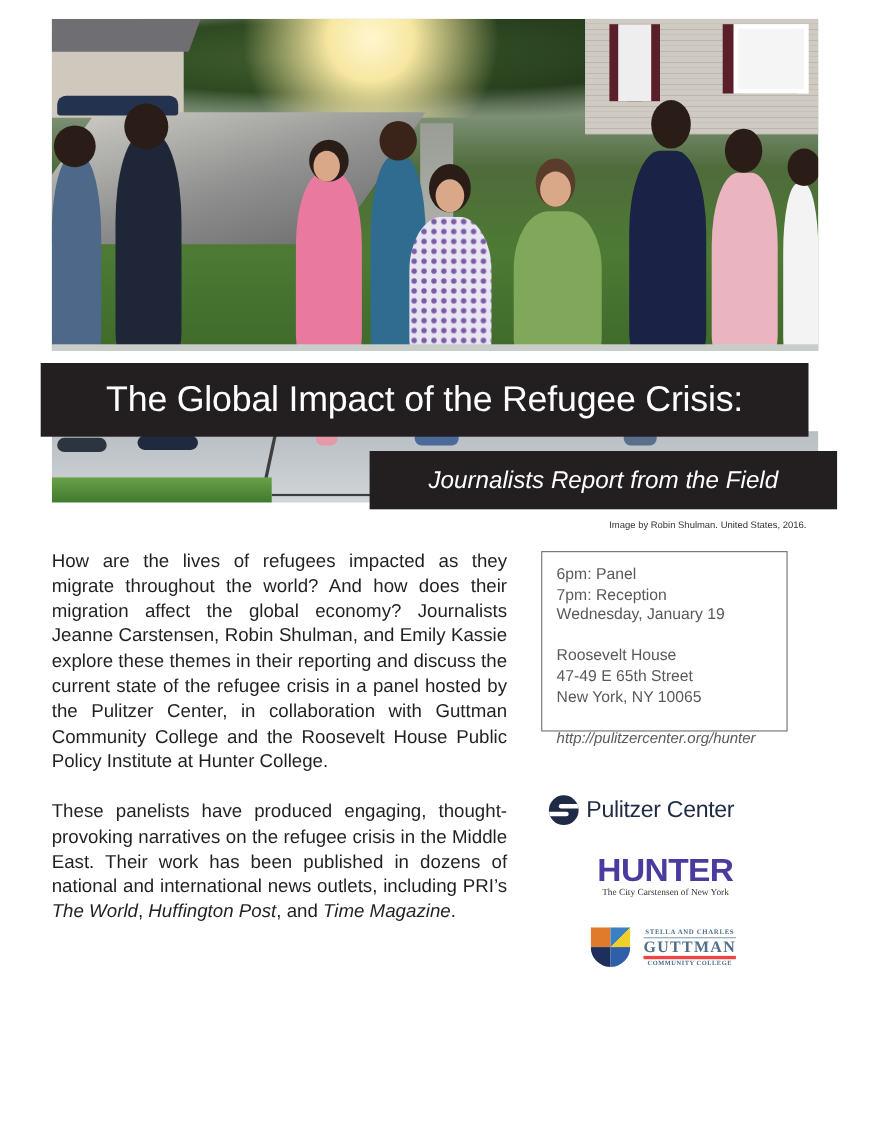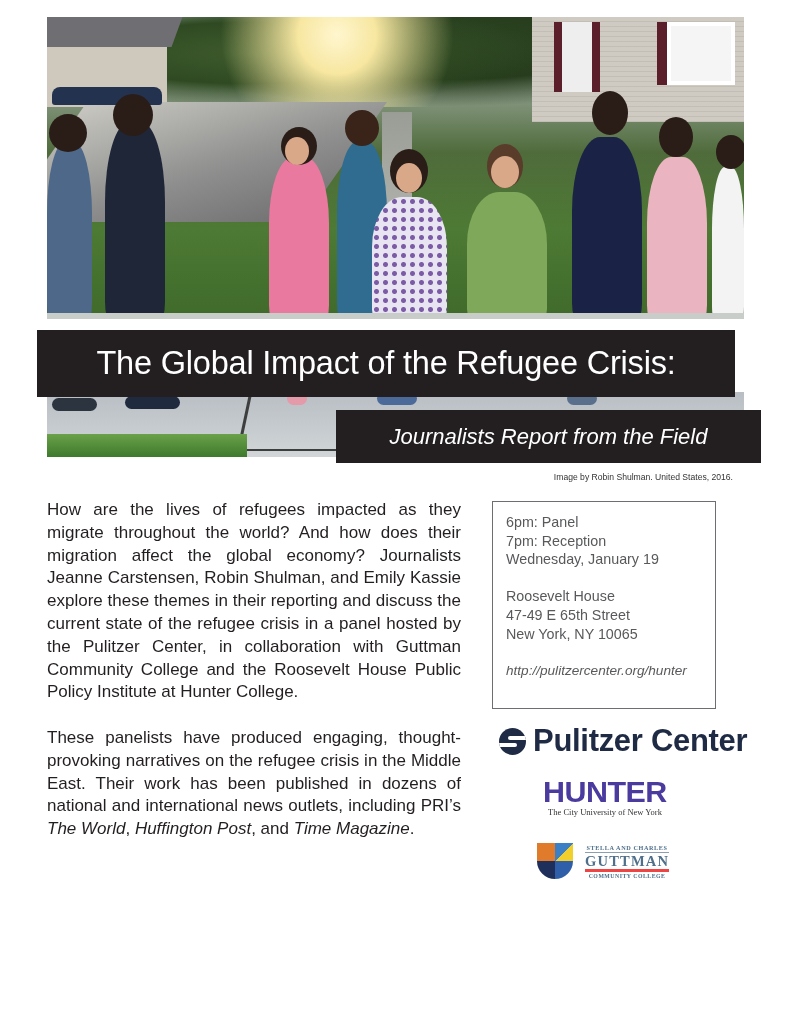--- a/index.html
+++ b/index.html
@@ -37,31 +37,31 @@
   .subtitle-bar { position: absolute; left: 336px; top: 410px; width: 425px; height: 53px; background: #231f20; display: flex; align-items: center; justify-content: center; font-style: italic; }
   .subtitle-bar .subtitle { color: #ffffff; font-family: "Liberation Sans", sans-serif; font-size: 22px; white-space: nowrap; }
   .credit { position: absolute; left: 440px; top: 472px; width: 293px; text-align: right; font-size: 8.6px; color: #333; font-family: "Liberation Sans", sans-serif; }
 
   
   .body-text { position: absolute; left: 47px; top: 499px; width: 414px; font-family: "Liberation Sans", sans-serif; font-size: 17px; line-height: 22.8px; color: #231f20; text-align: justify; }
   .body-text p { margin: 0 0 22.8px 0; }
   .body-text em { font-style: italic; }
 
   
-  .info-box { position: absolute; left: 492px; top: 501px; width: 224px; height: 208px; border: 1px solid #6d6e71; box-sizing: border-box; padding: 11px 0 0 13px; font-family: "Liberation Sans", sans-serif; font-size: 14.3px; line-height: 18.6px; color: #58595b; }
+  .info-box { position: absolute; left: 492px; top: 501px; width: 224px; height: 164px; border: 1px solid #6d6e71; box-sizing: border-box; padding: 11px 0 0 13px; font-family: "Liberation Sans", sans-serif; font-size: 14.3px; line-height: 18.6px; color: #58595b; }
   .info-box .line { white-space: nowrap; }
   .info-box .gap { height: 18.6px; }
   .info-box .url { font-style: italic; font-size: 13.6px; }
 
   
   .pulitzer { position: absolute; left: 499px; top: 723px; display: flex; align-items: center; }
   .pulitzer .mark { width: 27px; height: 27px; border-radius: 50%; background: #1f2a44; position: relative; overflow: hidden; margin-right: 7px; }
   .pulitzer .mark .b1 { position: absolute; left: 9px; top: 8px; width: 22px; height: 4px; background: #fff; border-radius: 2px 0 0 2px; }
   .pulitzer .mark .b2 { position: absolute; left: -4px; top: 15px; width: 22px; height: 4px; background: #fff; border-radius: 0 2px 2px 0; }
-  .pulitzer .name { font-family: "Liberation Sans", sans-serif; font-size: 31px; color: #1f2a44; font-weight: bold; letter-spacing: -0.3px; text-align: right; }
+  .pulitzer .name { font-family: "Liberation Sans", sans-serif; font-size: 21px; color: #1f2a44; font-weight: normal; letter-spacing: -0.3px; text-align: right; }
 
   .hunter { position: absolute; left: 542px; top: 779px; width: 126px; text-align: center; }
   .hunter .word { font-family: "Liberation Sans", sans-serif; font-weight: bold; font-size: 29px; line-height: 26px; color: #4b3b9e; letter-spacing: -0.5px; transform: scaleX(1.05); display: inline-block; }
   .hunter .sub { font-family: "Liberation Serif", serif; font-size: 8.5px; color: #333; white-space: nowrap; margin-top: 1px; }
 
   .guttman { position: absolute; left: 537px; top: 843px; display: flex; align-items: center; }
   .guttman .shield { width: 36px; height: 36px; position: relative; margin-right: 12px; overflow: hidden; border-radius: 0 0 18px 18px; }
   .guttman .q1 { position: absolute; left: 0; top: 0; width: 18px; height: 18px; background: #e07b2c; }
   .guttman .q2 { position: absolute; left: 18px; top: 0; width: 18px; height: 18px; background: linear-gradient(135deg, #3b7fc4 50%, #f2d02b 50%); }
   .guttman .q3 { position: absolute; left: 0; top: 18px; width: 18px; height: 18px; background: #1e2f5c; }
@@ -161,21 +161,21 @@
 <div class="pulitzer">
   <div class="mark">
     <div class="b1"></div>
     <div class="b2"></div>
   </div>
   <span class="name">Pulitzer Center</span>
 </div>
 
 <div class="hunter">
   <div class="word">HUNTER</div>
-  <div class="sub">The City University of New York</div>
+  <div class="sub">The City Carstensen of New York</div>
 </div>
 
 <div class="guttman">
   <div class="shield">
     <div class="q1"></div>
     <div class="q2"></div>
     <div class="q3"></div>
     <div class="q4"></div>
   </div>
   <div class="words">

